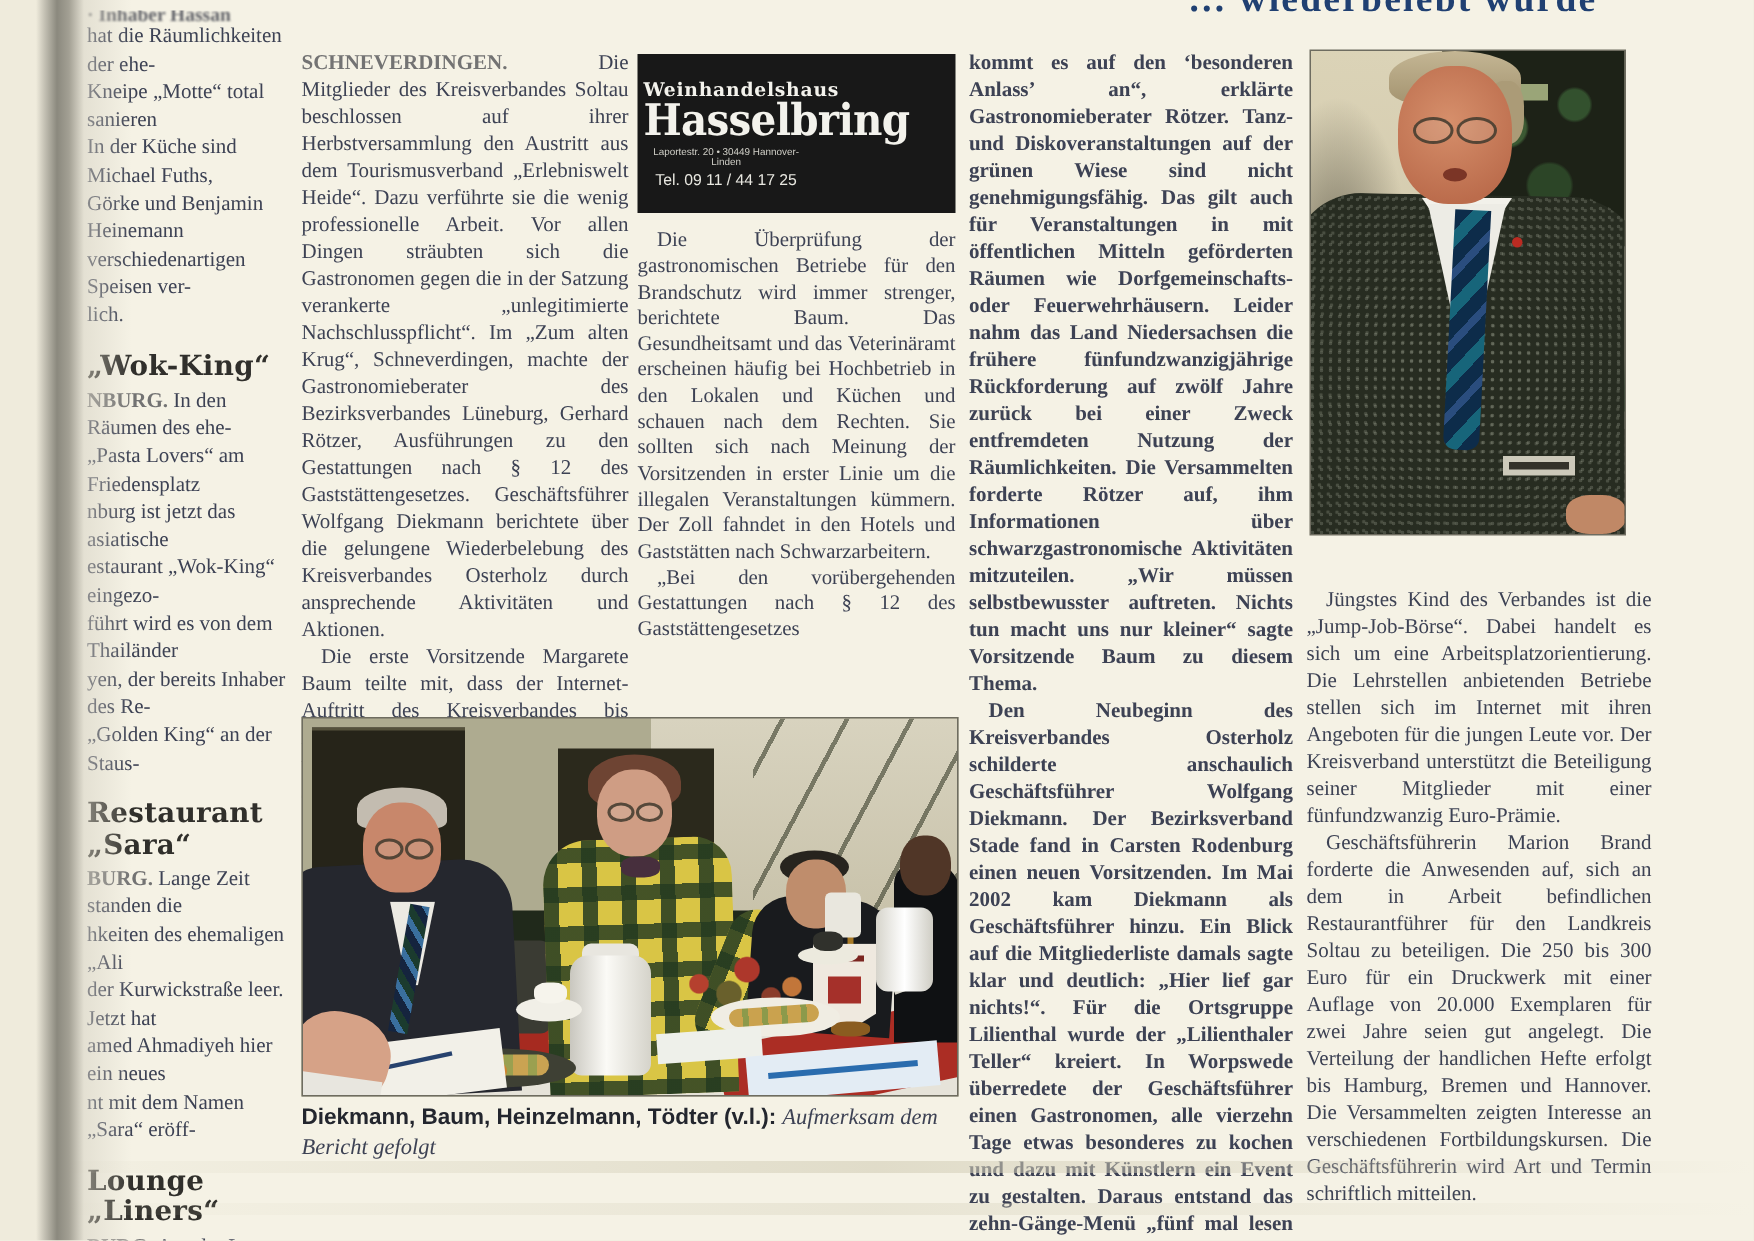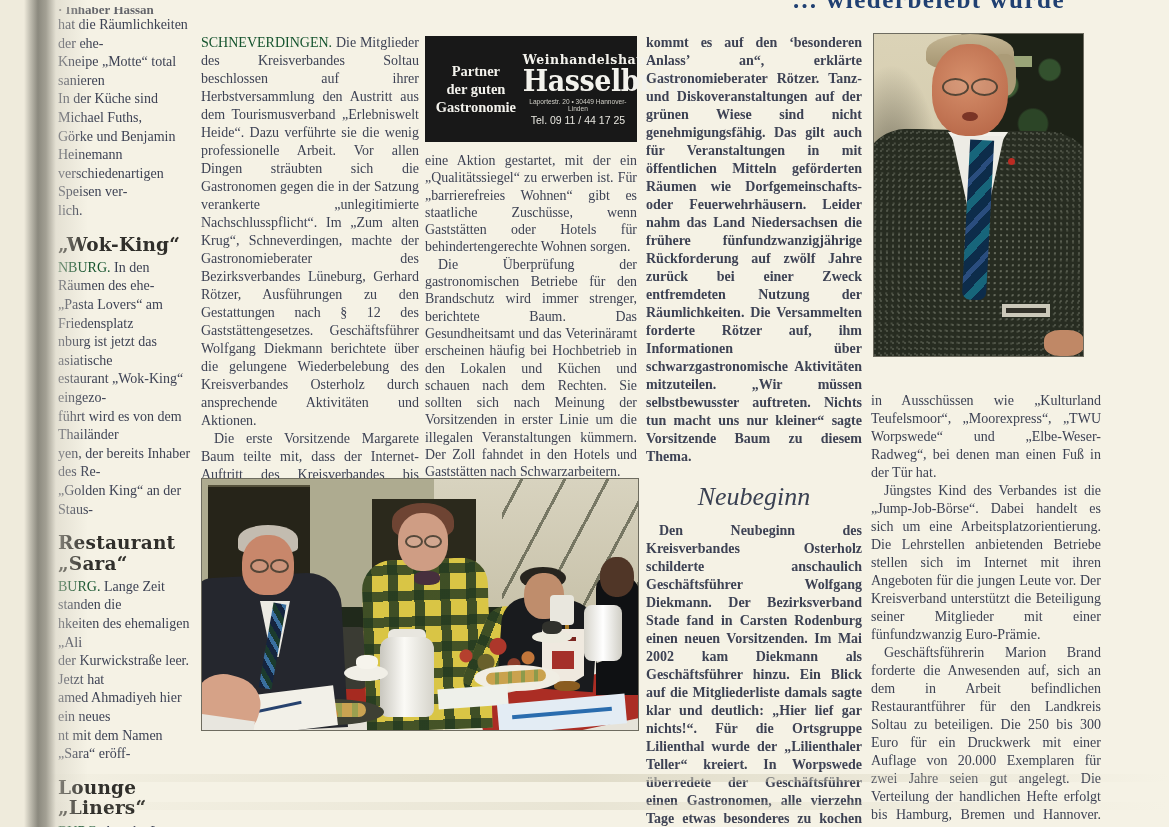--- a/index.html
+++ b/index.html
@@ -25,21 +25,21 @@
     color:#204072;transform:translateY(-14px);text-align:right;white-space:nowrap;
   }
   .topcut-clip{position:absolute;left:58px;top:7px;width:140px;height:10px;overflow:hidden;z-index:2;}
   .topcut-clip .frag{font-weight:bold;font-size:13px;color:#4a4c55;transform:translateY(-5px);filter:blur(.6px);opacity:.85;white-space:nowrap;}
 
   
   .col{position:absolute;color:#3d4254;}
   .bt{font-size:14px;line-height:18px;text-align:justify;margin:0;color:#3d4254;}
   .pre{white-space:pre-line;text-align:left;}
   .indent{text-indent:13px;}
-  .lead{font-weight:normal;color:#14532d;}
+  .lead{font-weight:bold;color:#737373;}
   .col1{left:58px;top:16px;width:139px;}
   .col1 .bt{font-size:14px;line-height:18.6px;text-align:left;}
   .h-col1{
     font-family:"DejaVu Serif",serif;font-weight:bold;font-size:18.5px;color:#302f2b;
     margin:14px 0 4px 0;letter-spacing:.2px;line-height:1.1;
   }
   .col2{left:201px;top:34px;width:218px;}
   .col2 .bt{line-height:18px;}
   .col3{left:425px;top:34px;width:212px;}
   .col3 .bt{font-size:13.9px;line-height:17.3px;}
@@ -135,43 +135,37 @@
 
   </div>
 
   <div class="col col2">
     <p class="bt"><span class="lead">SCHNEVERDINGEN.</span> <span>Die Mitglieder des Kreisverbandes Soltau beschlossen auf ihrer Herbstversammlung den Austritt aus dem Tourismusverband „Erlebniswelt Heide“. Dazu verführte sie die wenig professionelle Arbeit. Vor allen Dingen sträubten sich die Gastronomen gegen die in der Satzung verankerte „unlegitimierte Nachschlusspflicht“. Im „Zum alten Krug“, Schneverdingen, machte der Gastronomieberater des Bezirksverbandes Lüneburg, Gerhard Rötzer, Ausführungen zu den Gestattungen nach § 12 des Gaststättengesetzes. Geschäftsführer Wolfgang Diekmann berichtete über die gelungene Wiederbelebung des Kreisverbandes Osterholz durch ansprechende Aktivitäten und Aktionen.</span></p>
     <p class="bt indent">Die erste Vorsitzende Margarete Baum teilte mit, dass der Internet-Auftritt des Kreisverbandes bis Anfang kommenden Jahres steht. Er wird den Kollegen auf der nächsten Jahreshauptversammlung vorgestellt. Zum Erreichen einer „besseren Servicequalität“ hat das Land Niedersachsen</p>
   </div>
 
   <div class="col col3">
     <div class="ad">
-      <div class="ad-left pre" style="white-space:pre-line;">Partner
-der guten
-Gastronomie</div>
       <div class="ad-right">
         <div class="ad-brandtop">Weinhandelshaus</div>
         <div class="ad-brand">Hasselbring</div>
         <div class="ad-addr">Laportestr. 20 • 30449 Hannover-Linden</div>
         <div class="ad-phone">Tel. 09 11 / 44 17 25</div>
       </div>
     </div>
-    <p class="bt">eine Aktion gestartet, mit der ein „Qualitätssiegel“ zu erwerben ist. Für „barrierefreies Wohnen“ gibt es staatliche Zuschüsse, wenn Gaststätten oder Hotels für behindertengerechte Wohnen sorgen.</p>
     <p class="bt indent">Die Überprüfung der gastronomischen Betriebe für den Brandschutz wird immer strenger, berichtete Baum. Das Gesundheitsamt und das Veterinäramt erscheinen häufig bei Hochbetrieb in den Lokalen und Küchen und schauen nach dem Rechten. Sie sollten sich nach Meinung der Vorsitzenden in erster Linie um die illegalen Veranstaltungen kümmern. Der Zoll fahndet in den Hotels und Gaststätten nach Schwarzarbeitern.</p>
     <p class="bt indent">„Bei den vorübergehenden Gestattungen nach § 12 des Gaststättengesetzes</p>
   </div>
 
   <div class="col col4">
     <p class="bt">kommt es auf den ‘besonderen Anlass’ an“, erklärte Gastronomieberater Rötzer. Tanz- und Diskoveranstaltungen auf der grünen Wiese sind nicht genehmigungsfähig. Das gilt auch für Veranstaltungen in mit öffentlichen Mitteln geförderten Räumen wie Dorfgemeinschafts- oder Feuerwehrhäusern. Leider nahm das Land Niedersachsen die frühere fünfundzwanzigjährige Rückforderung auf zwölf Jahre zurück bei einer Zweck entfremdeten Nutzung der Räumlichkeiten. Die Versammelten forderte Rötzer auf, ihm Informationen über schwarzgastronomische Aktivitäten mitzuteilen. „Wir müssen selbstbewusster auftreten. Nichts tun macht uns nur kleiner“ sagte Vorsitzende Baum zu diesem Thema.</p>
-    <h2 class="h-neubeginn">Neubeginn</h2>
     <p class="bt indent">Den Neubeginn des Kreisverbandes Osterholz schilderte anschaulich Geschäftsführer Wolfgang Diekmann. Der Bezirksverband Stade fand in Carsten Rodenburg einen neuen Vorsitzenden. Im Mai 2002 kam Diekmann als Geschäftsführer hinzu. Ein Blick auf die Mitgliederliste damals sagte klar und deutlich: „Hier lief gar nichts!“. Für die Ortsgruppe Lilienthal wurde der „Lilienthaler Teller“ kreiert. In Worpswede überredete der Geschäftsführer einen Gastronomen, alle vierzehn Tage etwas besonderes zu kochen und dazu mit Künstlern ein Event zu gestalten. Daraus entstand das zehn-Gänge-Menü „fünf mal lesen und fünf mal essen“ als „literarisches Menü“, das für vier bis sechs Wochen im voraus ausverkauft ist. Ein Gaststättenwettbewerb – vom Landkreis ausgelobt – entwickelte sich zum Fiasko, weil sich nur fünfzehn Betriebe zum Mitmachen entschieden hatten. Unter dem Motto „Allein gegen alle“ entwickelte der Kreisverband eine Werbemappe für die Gewinnung neuer Mitglieder. Im Landkreis suchte der Verband Kontakt zur mittleren Ebene und fand ihn</p>
   </div>
 
   <div class="col col5">
-    <p class="bt">in Ausschüssen wie „Kulturland Teufelsmoor“, „Moorexpress“, „TWU Worpswede“ und „Elbe-Weser-Radweg“, bei denen man einen Fuß in der Tür hat.</p>
     <p class="bt indent">Jüngstes Kind des Verbandes ist die „Jump-Job-Börse“. Dabei handelt es sich um eine Arbeitsplatzorientierung. Die Lehrstellen anbietenden Betriebe stellen sich im Internet mit ihren Angeboten für die jungen Leute vor. Der Kreisverband unterstützt die Beteiligung seiner Mitglieder mit einer fünfundzwanzig Euro-Prämie.</p>
     <p class="bt indent">Geschäftsführerin Marion Brand forderte die Anwesenden auf, sich an dem in Arbeit befindlichen Restaurantführer für den Landkreis Soltau zu beteiligen. Die 250 bis 300 Euro für ein Druckwerk mit einer Auflage von 20.000 Exemplaren für zwei Jahre seien gut angelegt. Die Verteilung der handlichen Hefte erfolgt bis Hamburg, Bremen und Hannover. Die Versammelten zeigten Interesse an verschiedenen Fortbildungskursen. Die Geschäftsführerin wird Art und Termin schriftlich mitteilen.</p>
   </div>
 
   <div class="photo photo-meeting">
     <div style="left:232px;top:0;width:204px;height:134px;background:linear-gradient(180deg,#d8d3bf,#c8c2aa);"></div>
     <div style="left:300px;top:0;width:136px;height:130px;background:repeating-linear-gradient(118deg, transparent 0 16px, rgba(43,48,30,.55) 16px 19px, transparent 19px 38px);"></div>
     <div style="left:6px;top:6px;width:102px;height:96px;background:#262419;border-top:2px solid #55513c;"></div>
     <div style="left:170px;top:20px;width:104px;height:88px;background:#2b291c;"></div>
     <div style="left:0;top:128px;width:436px;height:36px;background:#20291b;"></div>
@@ -269,17 +263,21 @@
     <div class="ring" style="left:68px;top:44px;width:23px;height:14px;"></div>
     <div class="ring" style="left:97px;top:44px;width:23px;height:14px;"></div>
     <div style="left:88px;top:78px;width:16px;height:9px;background:#7b3526;border-radius:50%;"></div>
     <div style="left:134px;top:124px;width:7px;height:7px;background:#bb2b22;border-radius:50%;"></div>
 
     <div style="left:128px;top:270px;width:48px;height:13px;background:#ccc9ba;"></div>
     <div style="left:132px;top:274px;width:40px;height:5px;background:#33322a;"></div>
     <div style="left:170px;top:296px;width:40px;height:26px;background:#c08866;border-radius:40%;"></div>
   </div>
 
+  <div class="caption caption-bottom">
+    <span class="cap-b">Diekmann, Baum, Heinzelmann, Tödter (v.l.):</span>
+    <span class="cap-i">Aufmerksam dem Bericht gefolgt</span>
+  </div>
 
   <div class="streak" style="top:774px;"></div>
   <div class="streak" style="top:802px;opacity:.6;"></div>
   <div class="gutter"></div>
 </div>
 
 </body></html>

